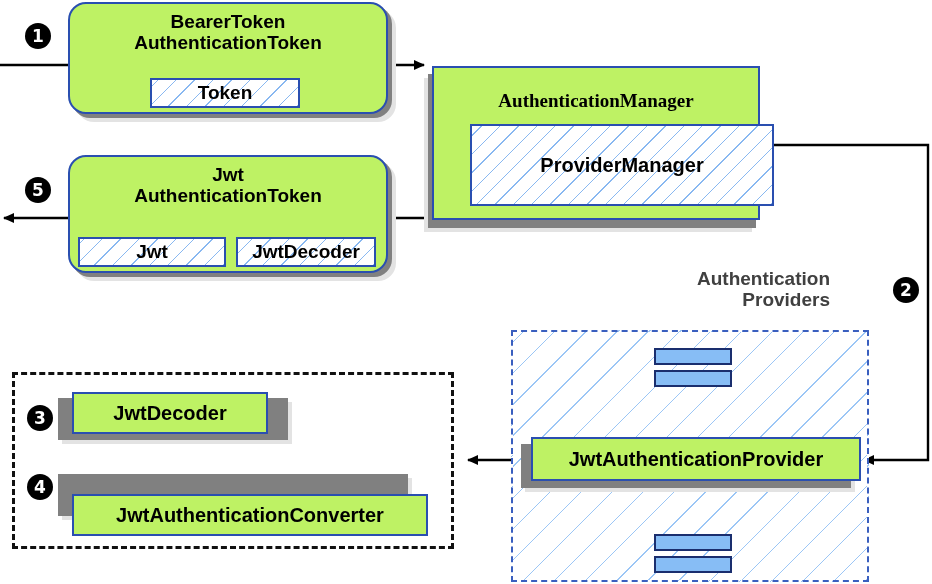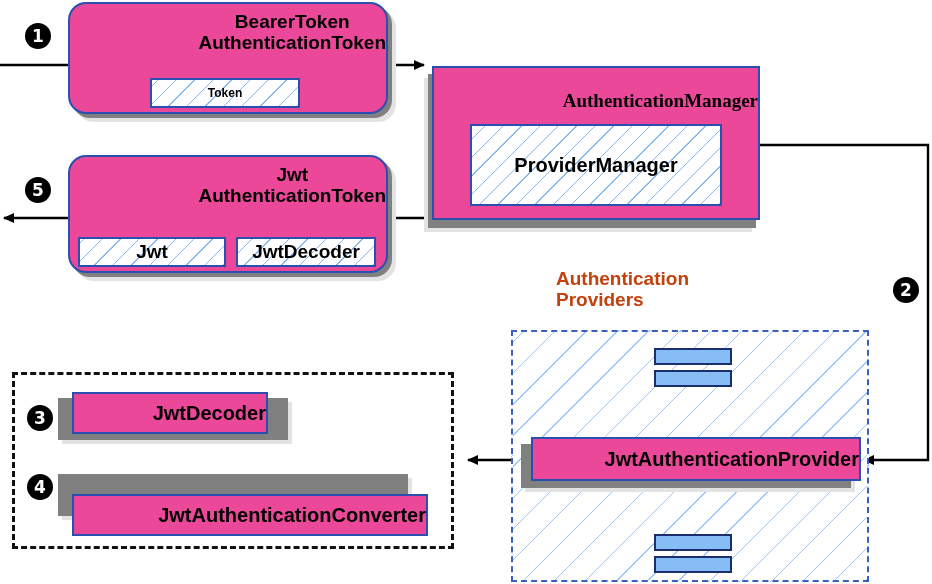--- a/index.html
+++ b/index.html
@@ -35,26 +35,26 @@
     position: absolute;
     background: #e3e3e3;
   }
   .shadow-dark.rounded, .shadow-light.rounded {
     border-radius: 18px;
   }
 
   
   .bluebox {
     position: absolute;
-    background: #ec4899;
+    background: #bef264;
     border: 2px solid #2A4FB0;
     box-sizing: border-box;
     display: flex;
     flex-direction: column;
-    align-items: flex-end;
+    align-items: center;
     color: #000000;
     font-weight: bold;
   }
   .bluebox.rounded {
     border-radius: 18px;
   }
 
   .title {
     text-align: center;
     font-weight: bold;
@@ -125,23 +125,23 @@
     display: flex;
     align-items: center;
     justify-content: center;
     line-height: 1;
     font-family: "DejaVu Sans", sans-serif;
   }
 
   
   .caption {
     position: absolute;
-    text-align: left;
-    font-weight: bold;
-    color: #c2410c;
+    text-align: right;
+    font-weight: bold;
+    color: #404040;
     line-height: 1.12;
     white-space: pre-line;
   }
 </style>
 </head>
 <body>
 
 <div id="canvas">
 
   <svg class="svg-layer" viewBox="0 0 932 584" width="932" height="584">
@@ -176,21 +176,21 @@
 
     <line x1="693" y1="488" x2="693" y2="533" stroke="#000000" stroke-width="5" marker-start="url(#arrowUp)" marker-end="url(#arrowDn)"></line>
   </svg>
 
   <div class="shadow-light rounded" style="left:76px; top:10px; width:320px; height:112px;"></div>
   <div class="shadow-dark rounded" style="left:72px; top:6px; width:320px; height:112px;"></div>
   <div class="bluebox rounded" style="left:68px; top:2px; width:320px; height:112px;">
     <div class="title" style="font-size:19px; margin-top:7px;">BearerToken
 AuthenticationToken</div>
   </div>
-  <div class="hatchbox" style="left:150px; top:78px; width:150px; height:30px; font-size:12px;">
+  <div class="hatchbox" style="left:150px; top:78px; width:150px; height:30px; font-size:19px;">
     <span>Token</span>
   </div>
   <div class="bullet" style="left:25px; top:23px;">1</div>
 
   <div class="shadow-light rounded" style="left:76px; top:163px; width:320px; height:118px;"></div>
   <div class="shadow-dark rounded" style="left:72px; top:159px; width:320px; height:118px;"></div>
   <div class="bluebox rounded" style="left:68px; top:155px; width:320px; height:118px;">
     <div class="title" style="font-size:19px; margin-top:7px;">Jwt
 AuthenticationToken</div>
   </div>
@@ -200,21 +200,21 @@
   <div class="hatchbox" style="left:236px; top:237px; width:140px; height:30px; font-size:19px;">
     <span>JwtDecoder</span>
   </div>
   <div class="bullet" style="left:25px; top:177px;">5</div>
 
   <div class="shadow-light" style="left:424px; top:78px; width:328px; height:154px;"></div>
   <div class="shadow-dark" style="left:428px; top:74px; width:328px; height:154px;"></div>
   <div class="bluebox" style="left:432px; top:66px; width:328px; height:154px;">
     <div class="title" style="font-size:19px; margin-top:22px;font-family:Liberation Serif, serif;">AuthenticationManager</div>
   </div>
-  <div class="hatchbox" style="left:470px; top:124px; width:252px; height:82px; font-size:20px;">
+  <div class="hatchbox" style="left:470px; top:124px; width:304px; height:82px; font-size:20px;">
     <span>ProviderManager</span>
   </div>
 
   <div class="bullet" style="left:893px; top:277px;">2</div>
 
   <div class="caption" style="left:556px; top:268px; width:274px; font-size:19px;">Authentication
 Providers</div>
 
   <div class="dashed-hatch" style="left:511px; top:330px; width:358px; height:252px;"></div>
 

